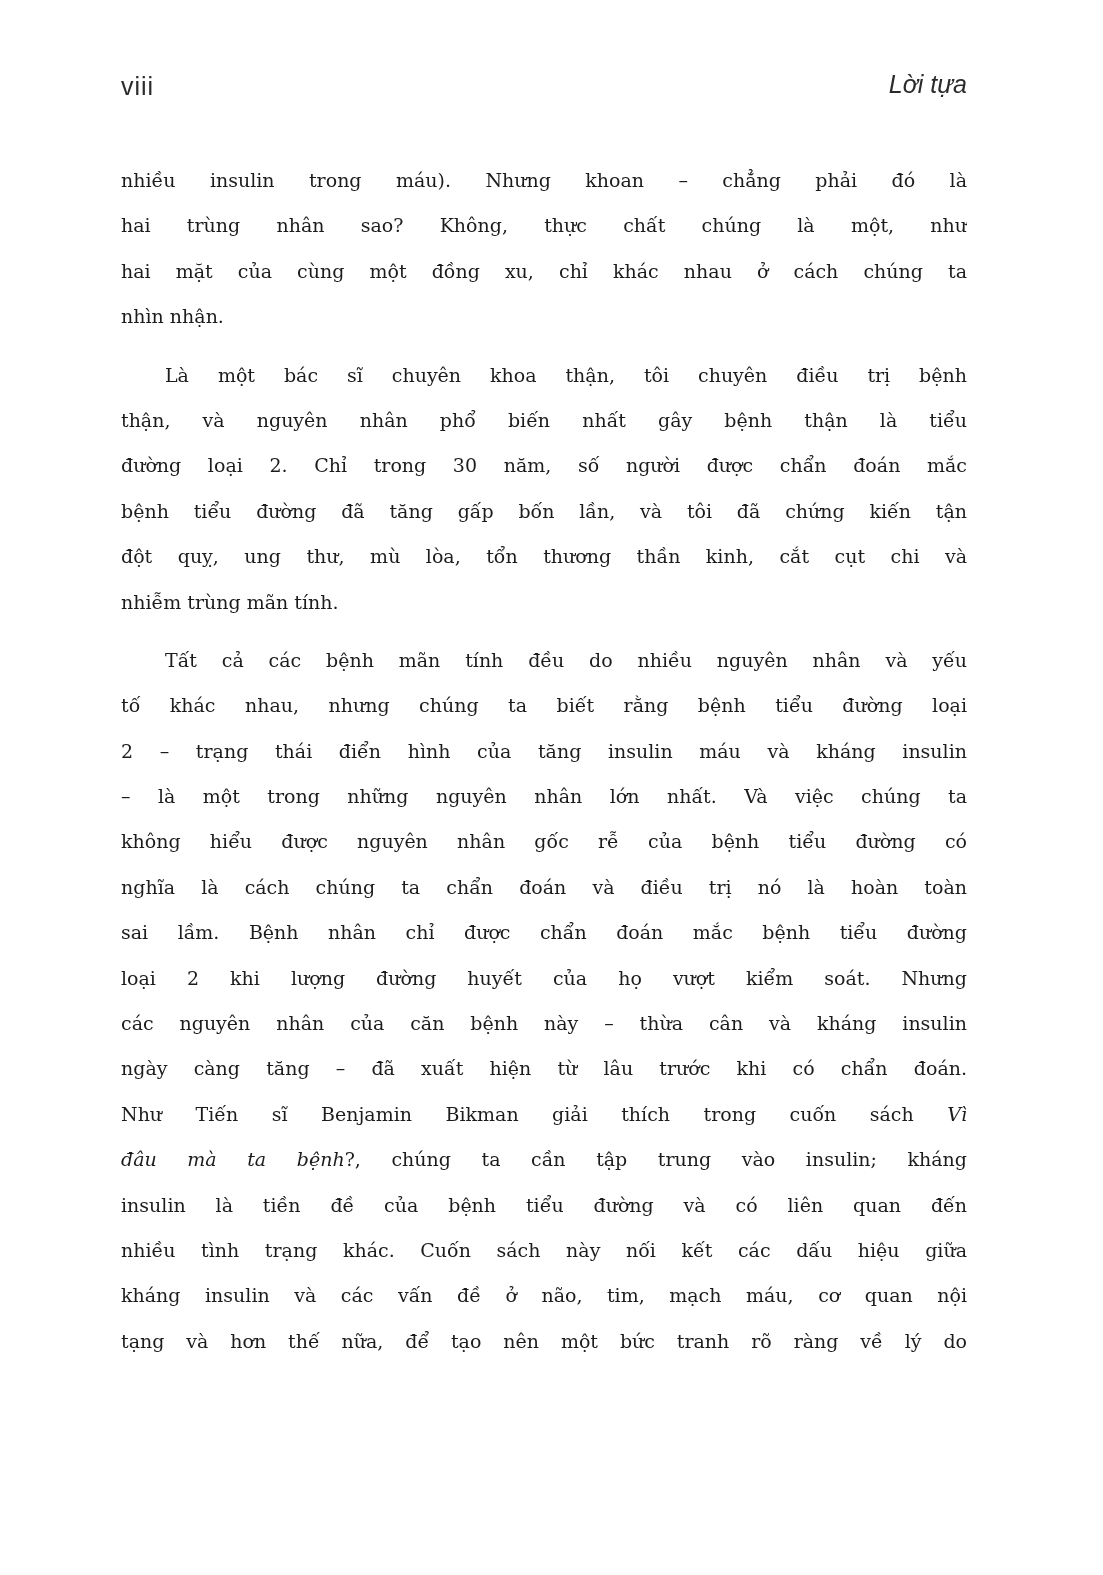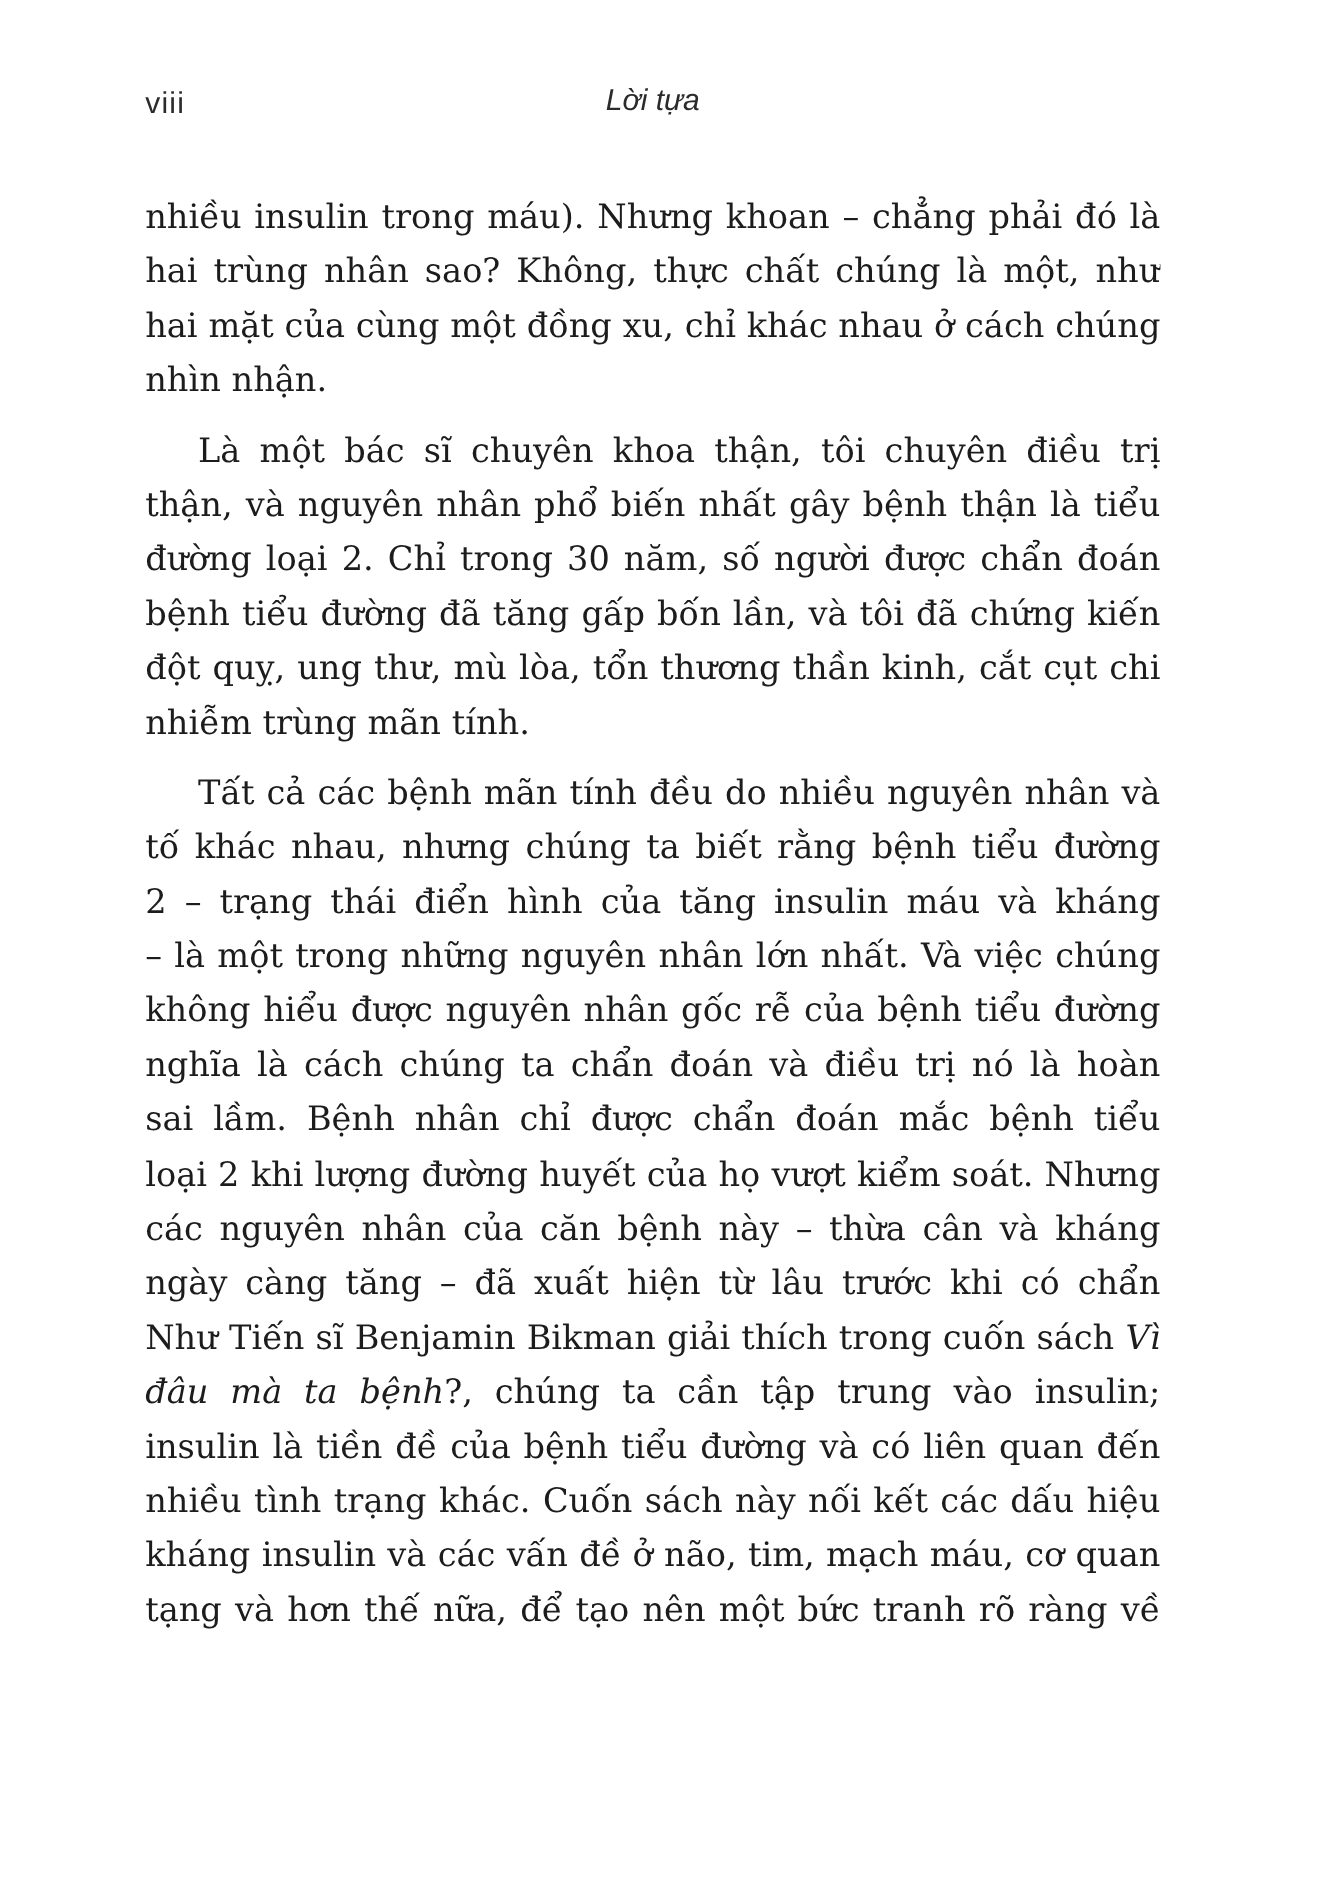--- a/index.html
+++ b/index.html
@@ -33,26 +33,26 @@
     position: absolute;
     left: 0;
     top: 2px;
     letter-spacing: 1px;
   }
   .running-head {
     position: absolute;
     left: 0;
     right: 0;
     top: 0;
-    text-align: center;
+    text-align: right;
     font-style: italic;
   }
   .body-text {
     font-family: "DejaVu Serif", serif;
-    font-size: 28px;
+    font-size: 19px;
     line-height: 45.4px;
     color: #1c1c1c;
   }
   .line {
     text-align: justify;
     text-align-last: justify;
     height: 45.4px;
     overflow: hidden;
   }
   .line.para-end {

